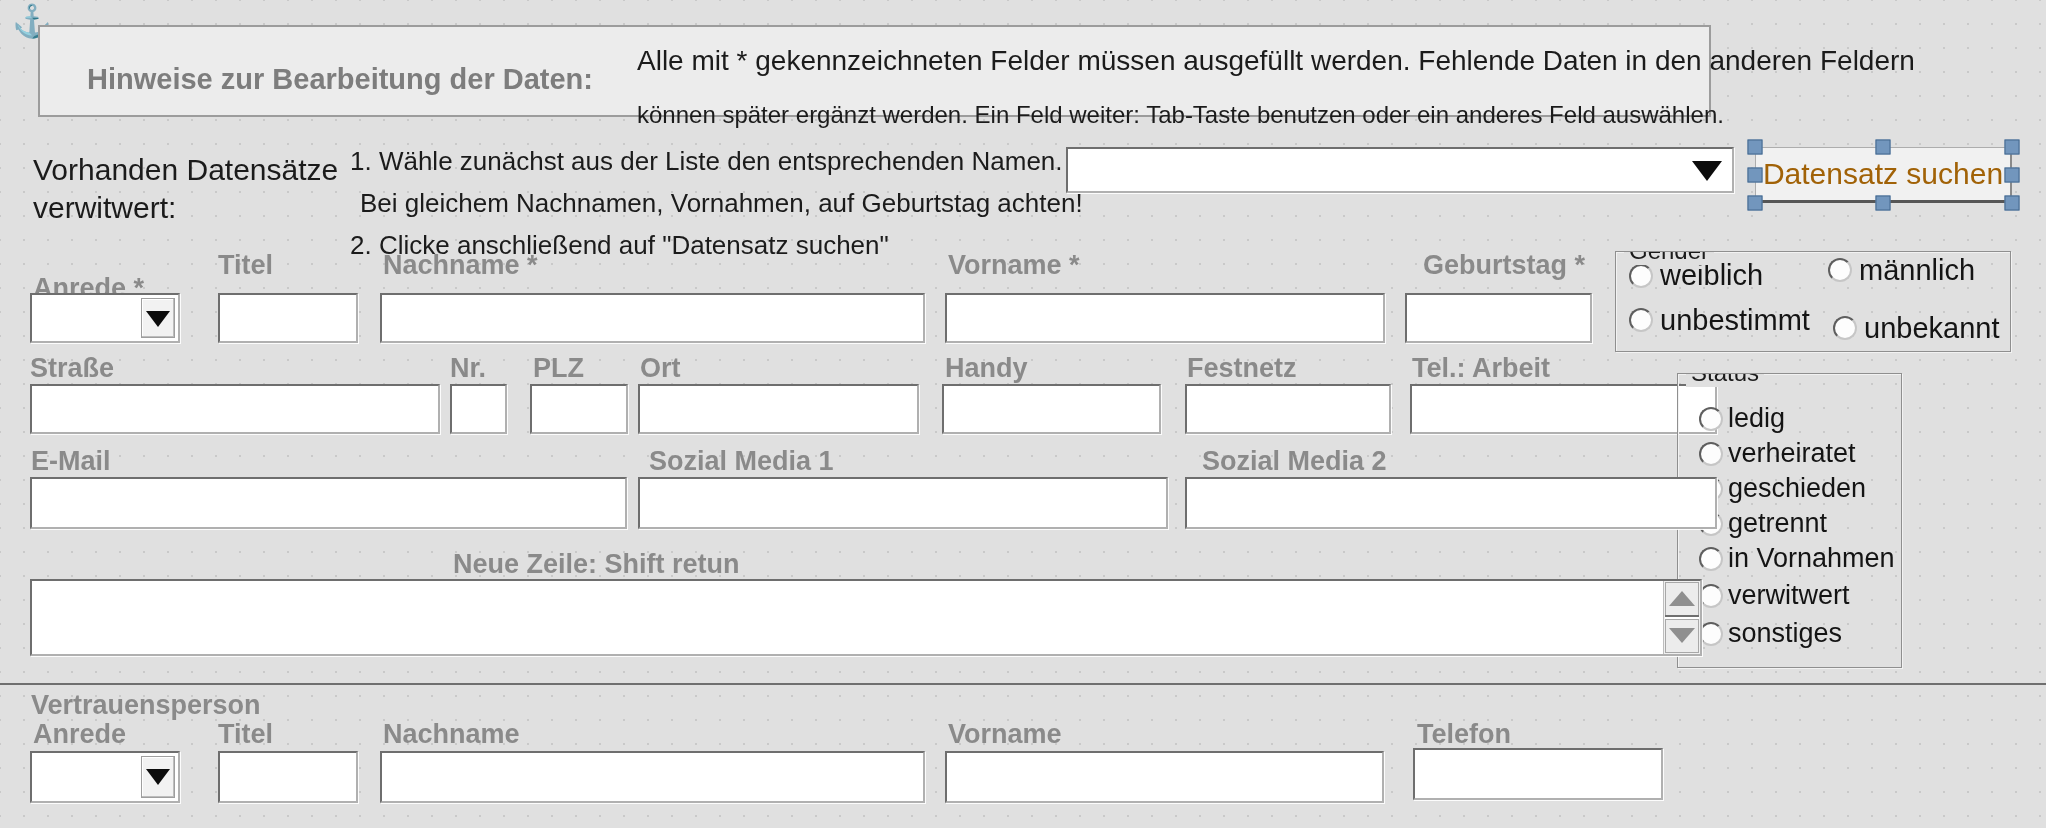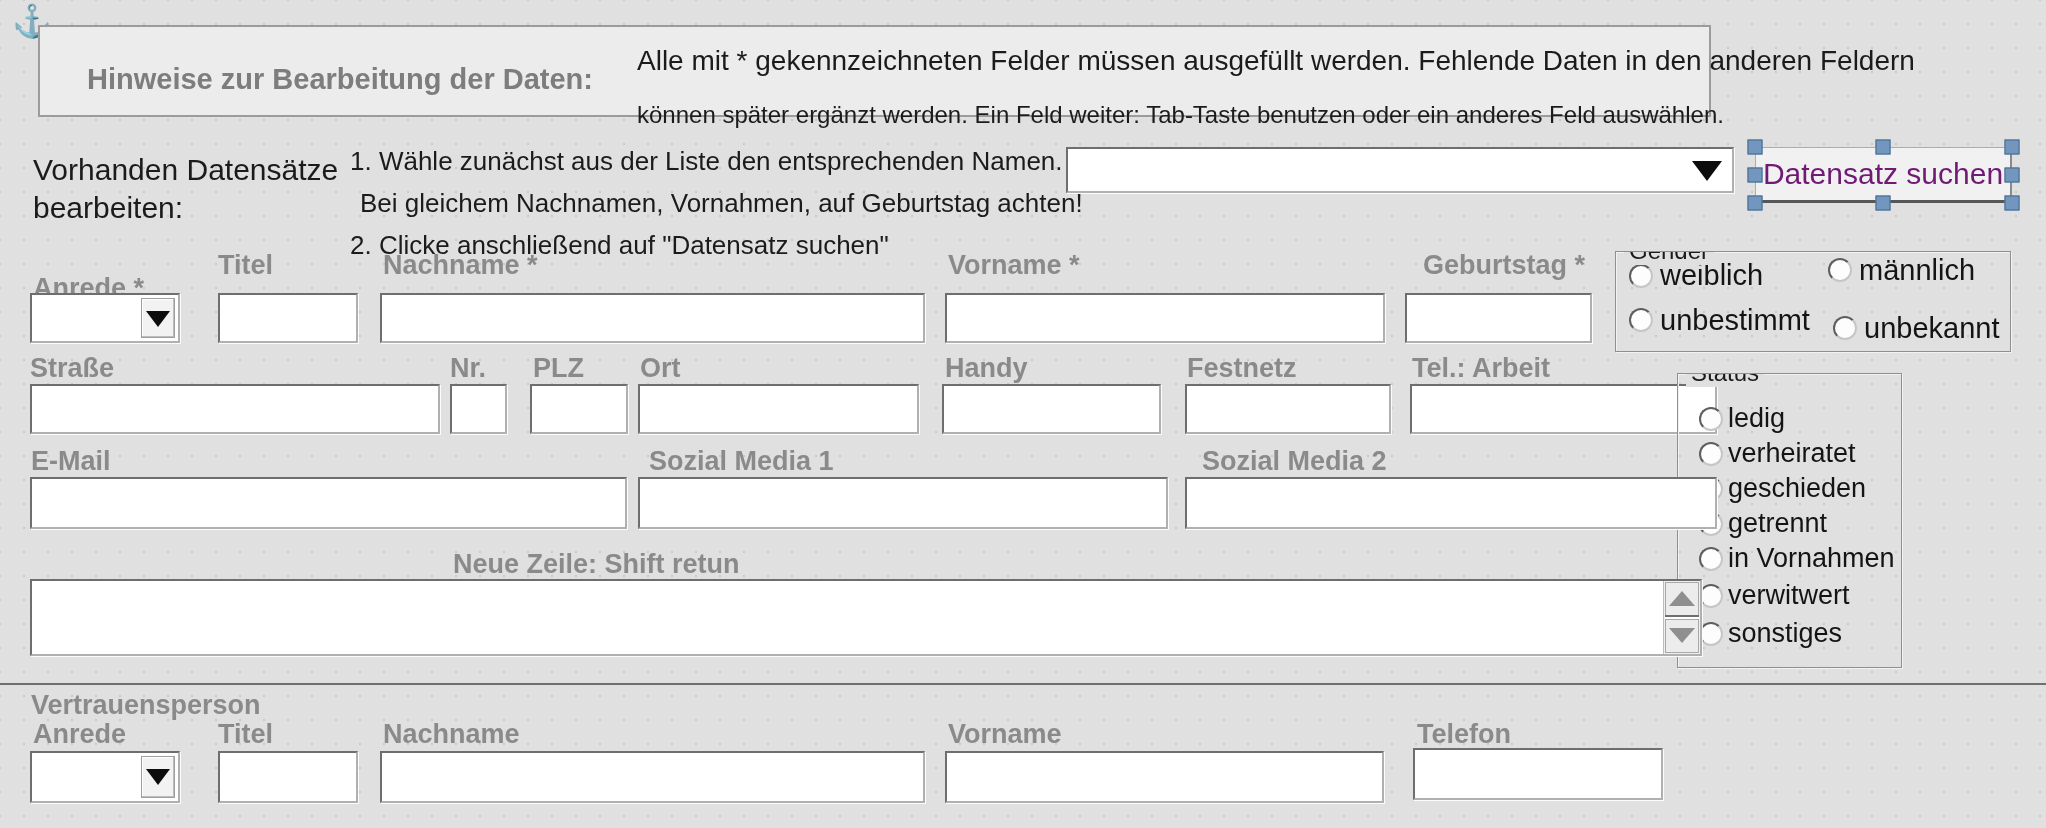--- a/index.html
+++ b/index.html
@@ -14,21 +14,21 @@
   input.sunken,textarea.inner-ta{font-family:"Liberation Sans",sans-serif;font-size:26px;color:#111;}
   input.sunken{outline:none;padding:0 8px;}
   .combo-field{position:absolute;}
   .tri-black{position:absolute;width:0;height:0;border-left:15px solid transparent;
     border-right:15px solid transparent;border-top:20px solid #0c0c0c;}
   .dd-btn{position:absolute;top:3px;bottom:3px;right:3px;width:32px;background:#f2f2f2;
     border:1px solid #9e9e9e;box-shadow:inset -1px -1px 0 #bdbdbd, inset 1px 1px 0 #ffffff;}
   .dd-btn .tri{position:absolute;left:50%;top:12px;transform:translateX(-50%);width:0;height:0;
     border-left:12px solid transparent;border-right:12px solid transparent;border-top:16px solid #0c0c0c;}
   .btn{position:absolute;background:#f1f1f1;border:1px solid #adadad;border-bottom:3px solid #565656;
-    border-right:2px solid #8a8a8a;font-size:30px;color:#701a75;display:flex;align-items:center;
+    border-right:2px solid #8a8a8a;font-size:30px;color:#a16207;display:flex;align-items:center;
     justify-content:center;box-sizing:border-box;cursor:default;}
   .handle{position:absolute;width:15px;height:15px;background:#7296bd;border:1px solid #44688e;
     transform:translate(-50%,-50%);z-index:6;box-sizing:border-box;}
   .fieldset{position:absolute;border:1px solid #8f8f8f;box-shadow:inset 1px 1px 0 #f2f2f2,1px 1px 0 #f2f2f2;
     box-sizing:border-box;overflow:hidden;}
   .legend{position:absolute;top:-15px;left:8px;background:#e0e0e0;padding:0 5px;font-size:24px;
     color:#1b1b1b;white-space:nowrap;z-index:2;}
   .radio{position:absolute;width:24px;height:24px;border-radius:50%;background:#fdfdfd;
     border:2px solid;border-color:#5e5e5e #c6c6c6 #c6c6c6 #5e5e5e;box-sizing:border-box;}
   .rlbl{position:absolute;font-size:29px;color:#141414;white-space:nowrap;}
@@ -55,21 +55,21 @@
 
   <span class="anchor">⚓</span>
 
   <div class="hintbox">
     <div class="lbl" style="left:47px;top:36px;font-size:29px;color:#7d7d7d;">Hinweise zur Bearbeitung der Daten:</div>
     <div class="txt" style="left:597px;top:14px;font-size:28px;line-height:40px;">Alle mit * gekennzeichneten Felder müssen ausgefüllt werden.  Fehlende Daten in den anderen Feldern</div>
     <div class="txt" style="left:597px;top:68px;font-size:24px;line-height:40px;">können später ergänzt werden.   Ein Feld weiter:  Tab-Taste benutzen oder ein anderes Feld auswählen.</div>
   </div>
 
   <div class="txt" style="left:33px;top:140px;font-size:30px;line-height:45px;margin-top:7px;">Vorhanden Datensätze</div>
-  <div class="txt" style="left:33px;top:185px;font-size:30px;line-height:45px;">bearbeiten:</div>
+  <div class="txt" style="left:33px;top:185px;font-size:30px;line-height:45px;">verwitwert:</div>
 
   <div class="txt" style="left:350px;top:146px;font-size:26px;">1. Wähle zunächst aus der Liste den entsprechenden Namen.</div>
   <div class="txt" style="left:360px;top:188px;font-size:26px;">Bei gleichem Nachnamen, Vornahmen, auf Geburtstag achten!</div>
   <div class="txt" style="left:350px;top:230px;font-size:26px;">2. Clicke anschließend auf "Datensatz suchen"</div>
 
   <div class="sunken combo-field" style="left:1066px;top:147px;width:668px;height:46px;">
     <span class="txt" style="left:8px;top:7px;font-size:26px;"></span>
     <span class="tri-black" style="right:10px;top:12px;"></span>
   </div>
 

